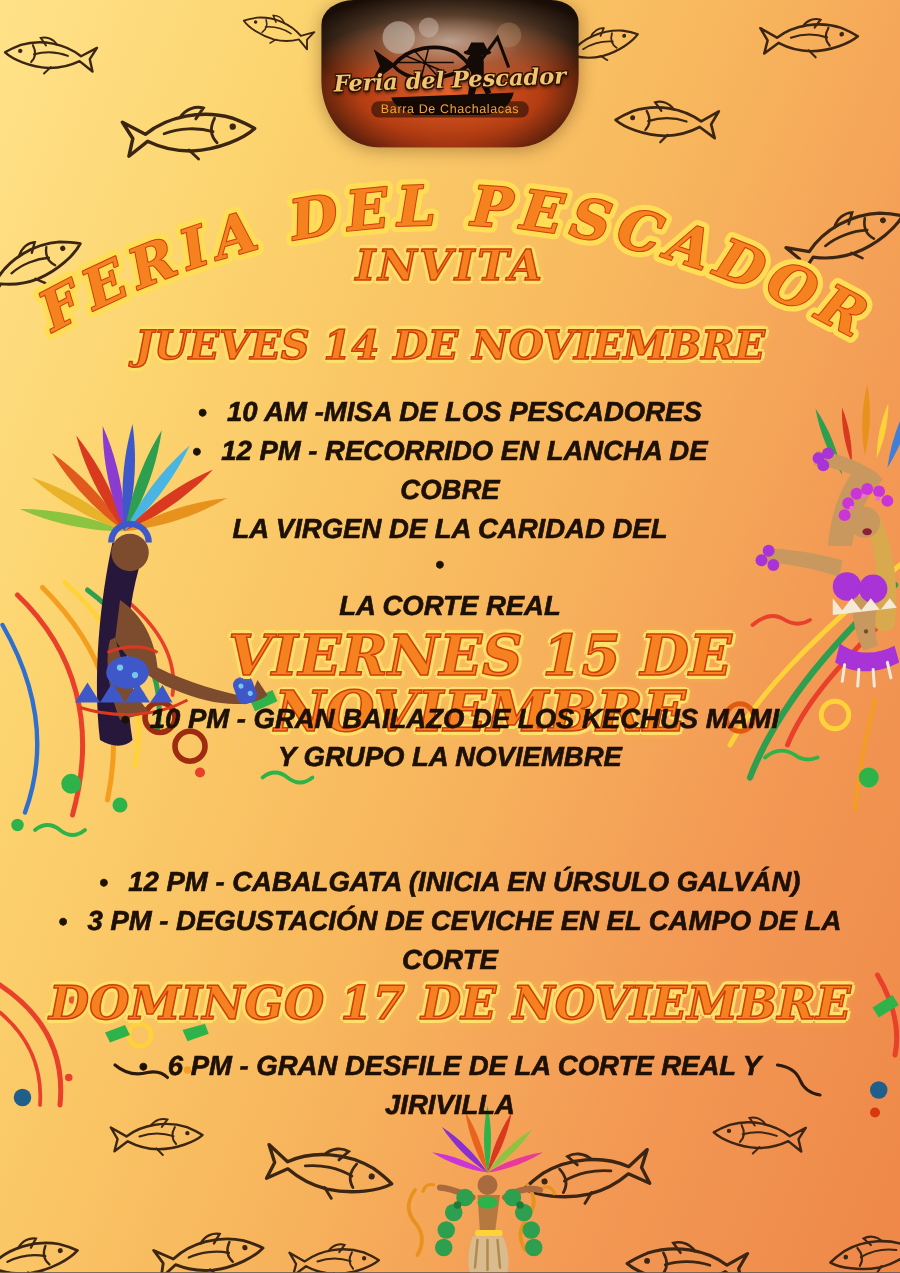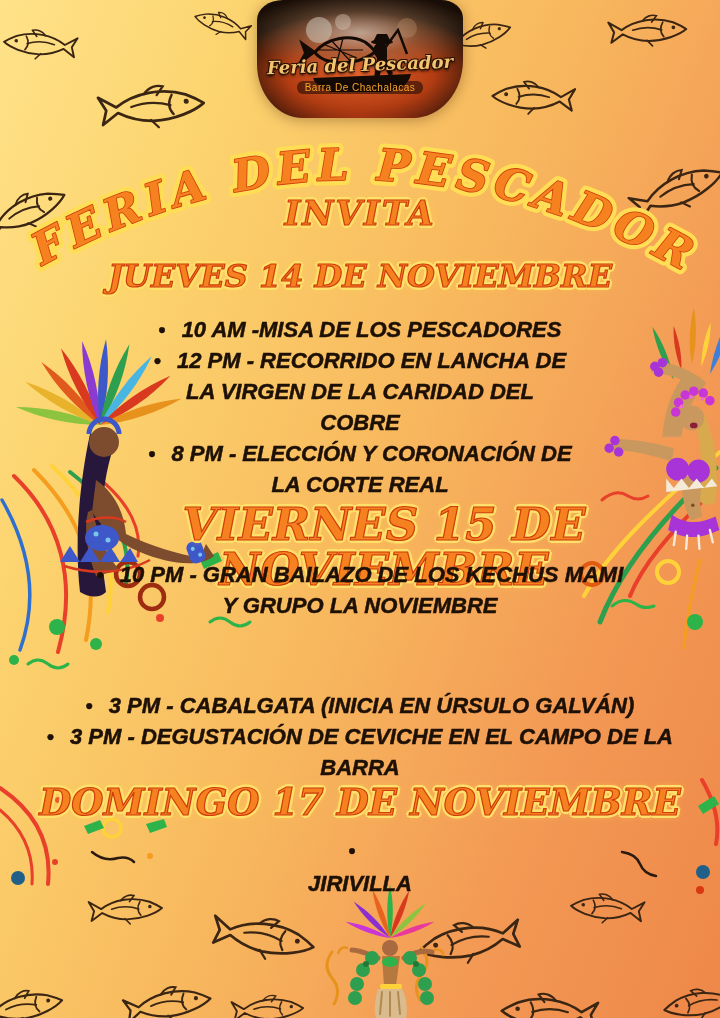--- a/index.html
+++ b/index.html
@@ -304,62 +304,62 @@
   <div class="evblock blk-0">
     <div class="line">
         <span class="bullet">•</span>
         <span>10 AM -MISA DE LOS PESCADORES</span>
       </div>
     <div class="line">
         <span class="bullet">•</span>
         <span>12 PM - RECORRIDO EN LANCHA DE</span>
       </div>
     <div class="line">
+        <span>COBRE</span>
+      </div>
+    <div class="line">
         <span>LA VIRGEN DE LA CARIDAD DEL</span>
       </div>
     <div class="line">
-        <span>COBRE</span>
-      </div>
-    <div class="line">
-        <span class="bullet">•</span>
-        <span>8 PM - ELECCIÓN Y CORONACIÓN DE</span>
+        <span class="bullet">•</span>
       </div>
     <div class="line">
         <span>LA CORTE REAL</span>
       </div>
   </div>
 
   <div class="hdr hdr-1">VIERNES 15 DE NOVIEMBRE</div>
   <div class="evblock blk-1">
     <div class="line">
         <span class="bullet">•</span>
         <span>10 PM - GRAN BAILAZO DE LOS KECHUS MAMI</span>
       </div>
     <div class="line">
         <span>Y GRUPO LA NOVIEMBRE</span>
       </div>
   </div>
 
   <div class="evblock blk-2">
     <div class="line">
         <span class="bullet">•</span>
-        <span>3 PM - CABALGATA (INICIA EN ÚRSULO GALVÁN)</span>
+        <span>12 PM - CABALGATA (INICIA EN ÚRSULO GALVÁN)</span>
       </div>
     <div class="line">
         <span class="bullet">•</span>
         <span>3 PM - DEGUSTACIÓN DE CEVICHE EN EL CAMPO DE LA</span>
       </div>
     <div class="line">
-        <span>BARRA</span>
+        <span>CORTE</span>
       </div>
   </div>
 
   <div class="hdr hdr-3">DOMINGO 17 DE NOVIEMBRE</div>
   <div class="evblock blk-3">
     <div class="line">
         <span class="bullet">•</span>
+        <span>6 PM - GRAN DESFILE DE LA CORTE REAL Y</span>
       </div>
     <div class="line">
         <span>JIRIVILLA</span>
       </div>
   </div>
 
 </div>
 
 </body></html>

